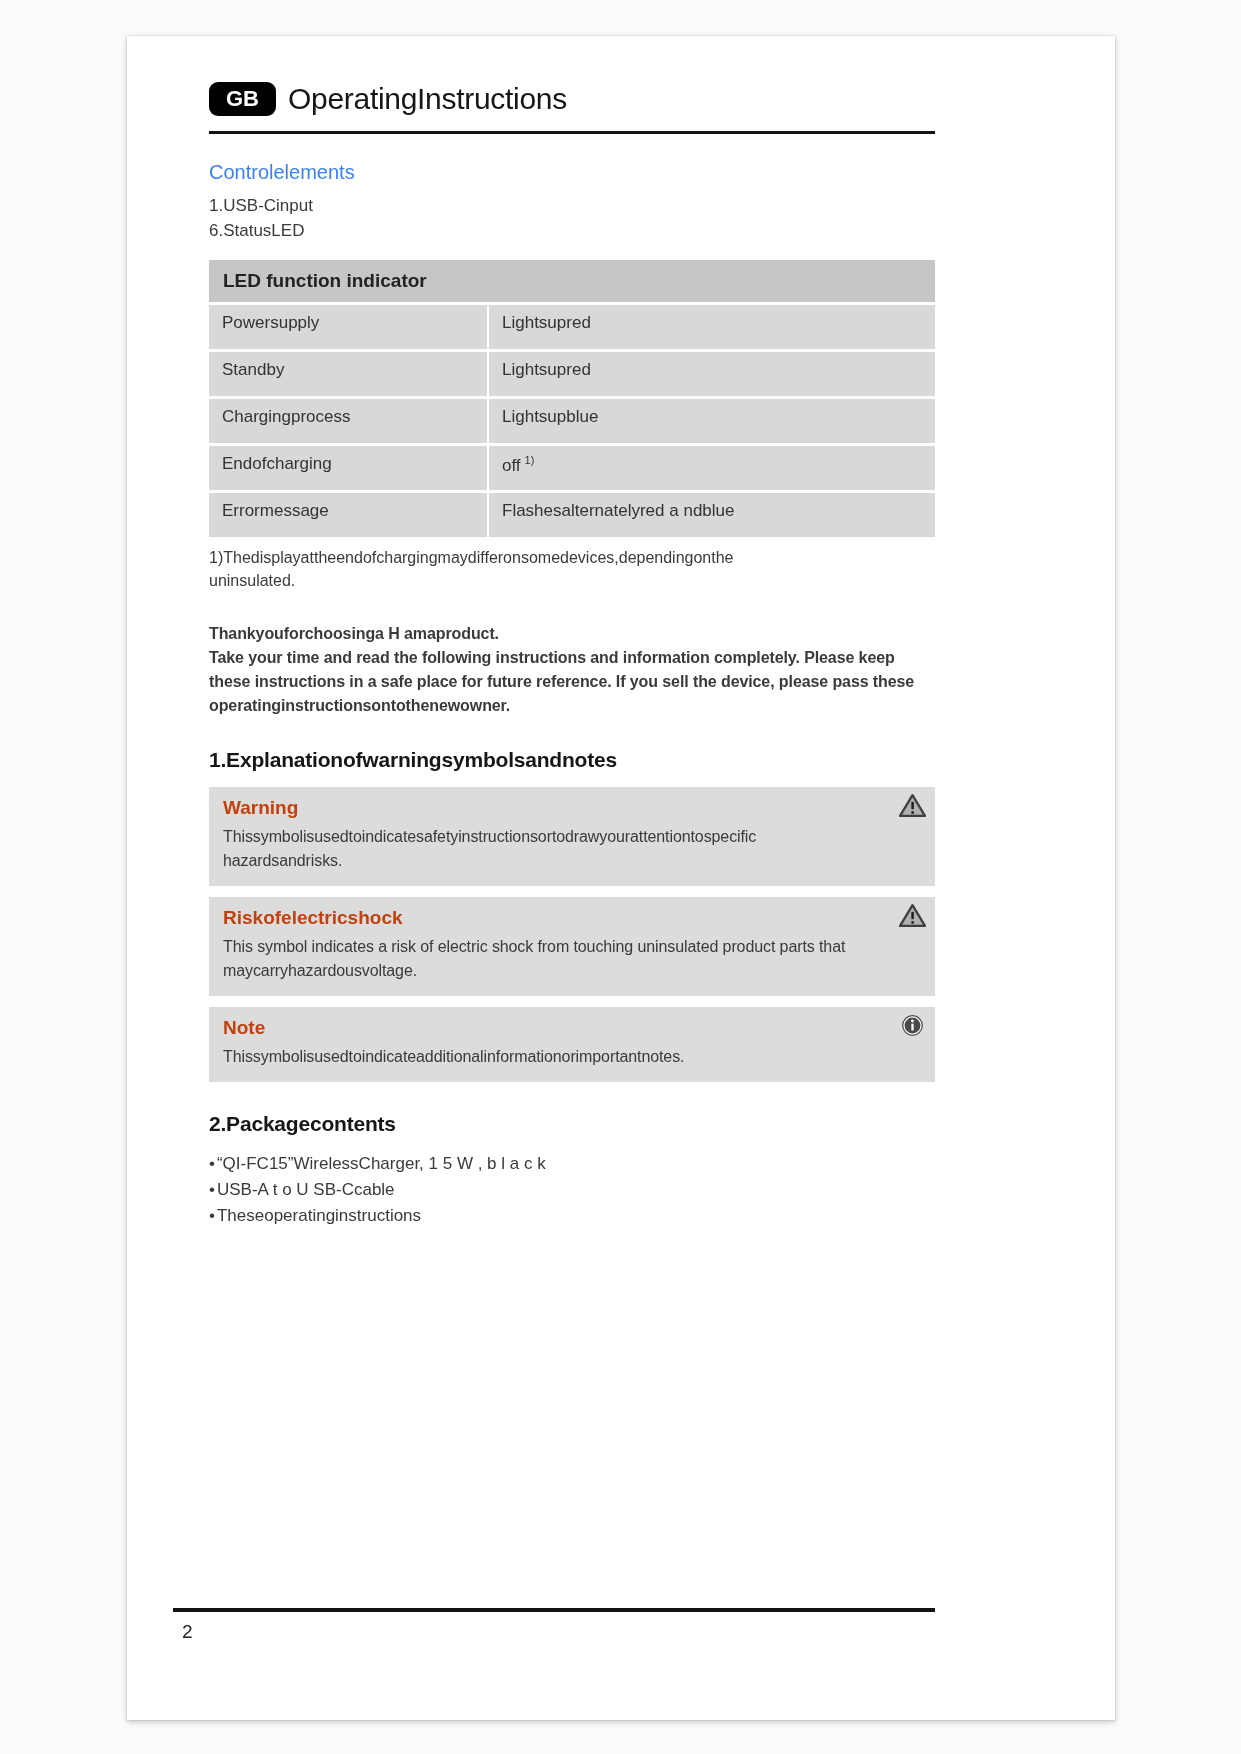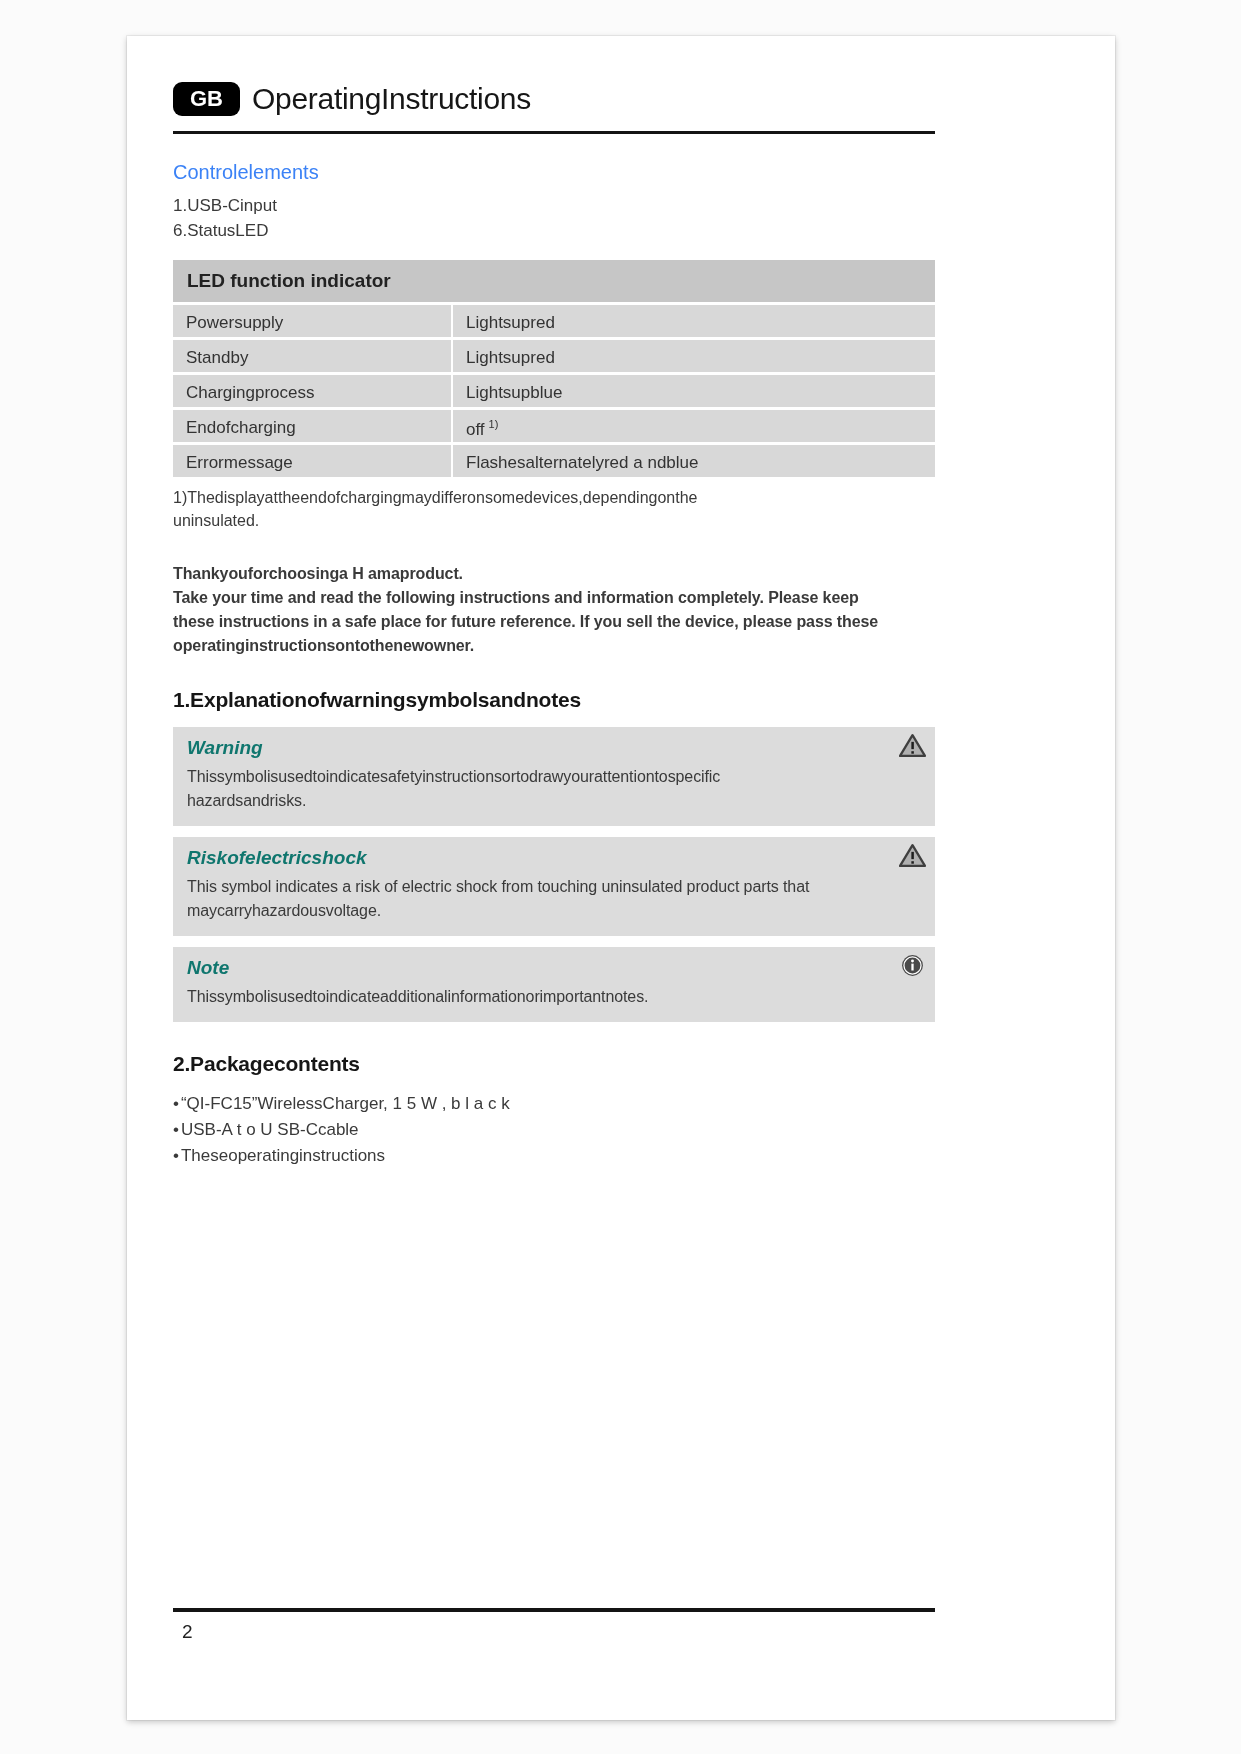--- a/index.html
+++ b/index.html
@@ -9,53 +9,53 @@
     font-family: "Liberation Sans", sans-serif;
     color: #2e2e2e;
     position: relative;
   }
   .page {
     position: absolute; left: 127px; top: 36px;
     width: 988px; height: 1684px;
     background: #ffffff;
     box-shadow: 0 2px 6px rgba(0,0,0,.22), 0 0 0 1px rgba(0,0,0,.05);
   }
-  .content { padding: 46px 180px 0 46px; }
+  .content { padding: 46px 180px 0 46px; margin-left: 36px; }
 
   .hdr { display: flex; align-items: center; gap: 12px; }
   .badge {
     background: #000; color: #fff; font-weight: bold; font-size: 22px;
     padding: 6px 17px; border-radius: 9px; line-height: 1;
   }
   .title { font-size: 30px; color: #161616; letter-spacing: -0.3px; }
   .rule { height: 3px; background: #141414; margin-top: 15px; }
 
   .h-small { font-size: 20px; font-weight: normal; color: #3b82f6; margin: 27px 0 9px; }
   .plain-line { font-size: 17px; color: #3a3a3a; line-height: 25px; }
 
   .table { margin-top: 17px; border-radius: 11px; }
   .thead {
     background: #c6c6c6; font-size: 19px; font-weight: bold; color: #222;
     padding: 10px 0 10px 14px;
   }
   .trow { display: flex; gap: 2px; margin-top: 3px; }
-  .tcell-l { flex: 0 0 265px; background: #d8d8d8; font-size: 17px; color: #333; padding: 8px 0 4px 13px; }
+  .tcell-l { flex: 0 0 265px; background: #d8d8d8; font-size: 17px; color: #333; padding: 8px 0 16px 13px; }
   .tcell-r { flex: 1; background: #d8d8d8; font-size: 17px; color: #333; padding: 8px 0 0 13px; }
   .tcell-r sup { font-size: 11px; margin-left: 4px; }
 
   .footnote { margin-top: 9px; }
   .fn-line { font-size: 16px; color: #3a3a3a; line-height: 23px; white-space: nowrap; }
 
   .intro { margin-top: 30px; font-weight: bold; }
   .body-line { font-size: 16px; color: #3a3a3a; line-height: 24px; white-space: nowrap; letter-spacing: -0.1px; }
 
   .h-section { font-size: 21px; font-weight: bold; color: #161616; margin: 30px 0 15px; letter-spacing: -0.2px; }
 
   .gbox { background: #dcdcdc; position: relative; padding: 10px 44px 13px 14px; margin-bottom: 11px; }
-  .gbox-title { font-size: 19px; font-weight: bold; color: #0f766e; margin-bottom: 6px; font-style: italic; }
+  .gbox-title { font-size: 19px; font-weight: bold; color: #c2410c; margin-bottom: 6px; }
   .gbox-icon { position: absolute; top: 6px; right: 9px; width: 27px; height: 25px; }
   .gbox-icon svg { width: 100%; height: 100%; display: block; }
 
   .bullets { margin-top: 2px; }
   .bullet-line { font-size: 17px; color: #3a3a3a; line-height: 26px; white-space: nowrap; }
   .bullet-mark { margin-right: 2px; }
 
   .pfooter { position: absolute; left: 46px; width: 762px; top: 1572px; }
   .frule { height: 4px; background: #141414; }
   .pnum { font-size: 19px; color: #222; margin-top: 9px; padding-left: 9px; }

